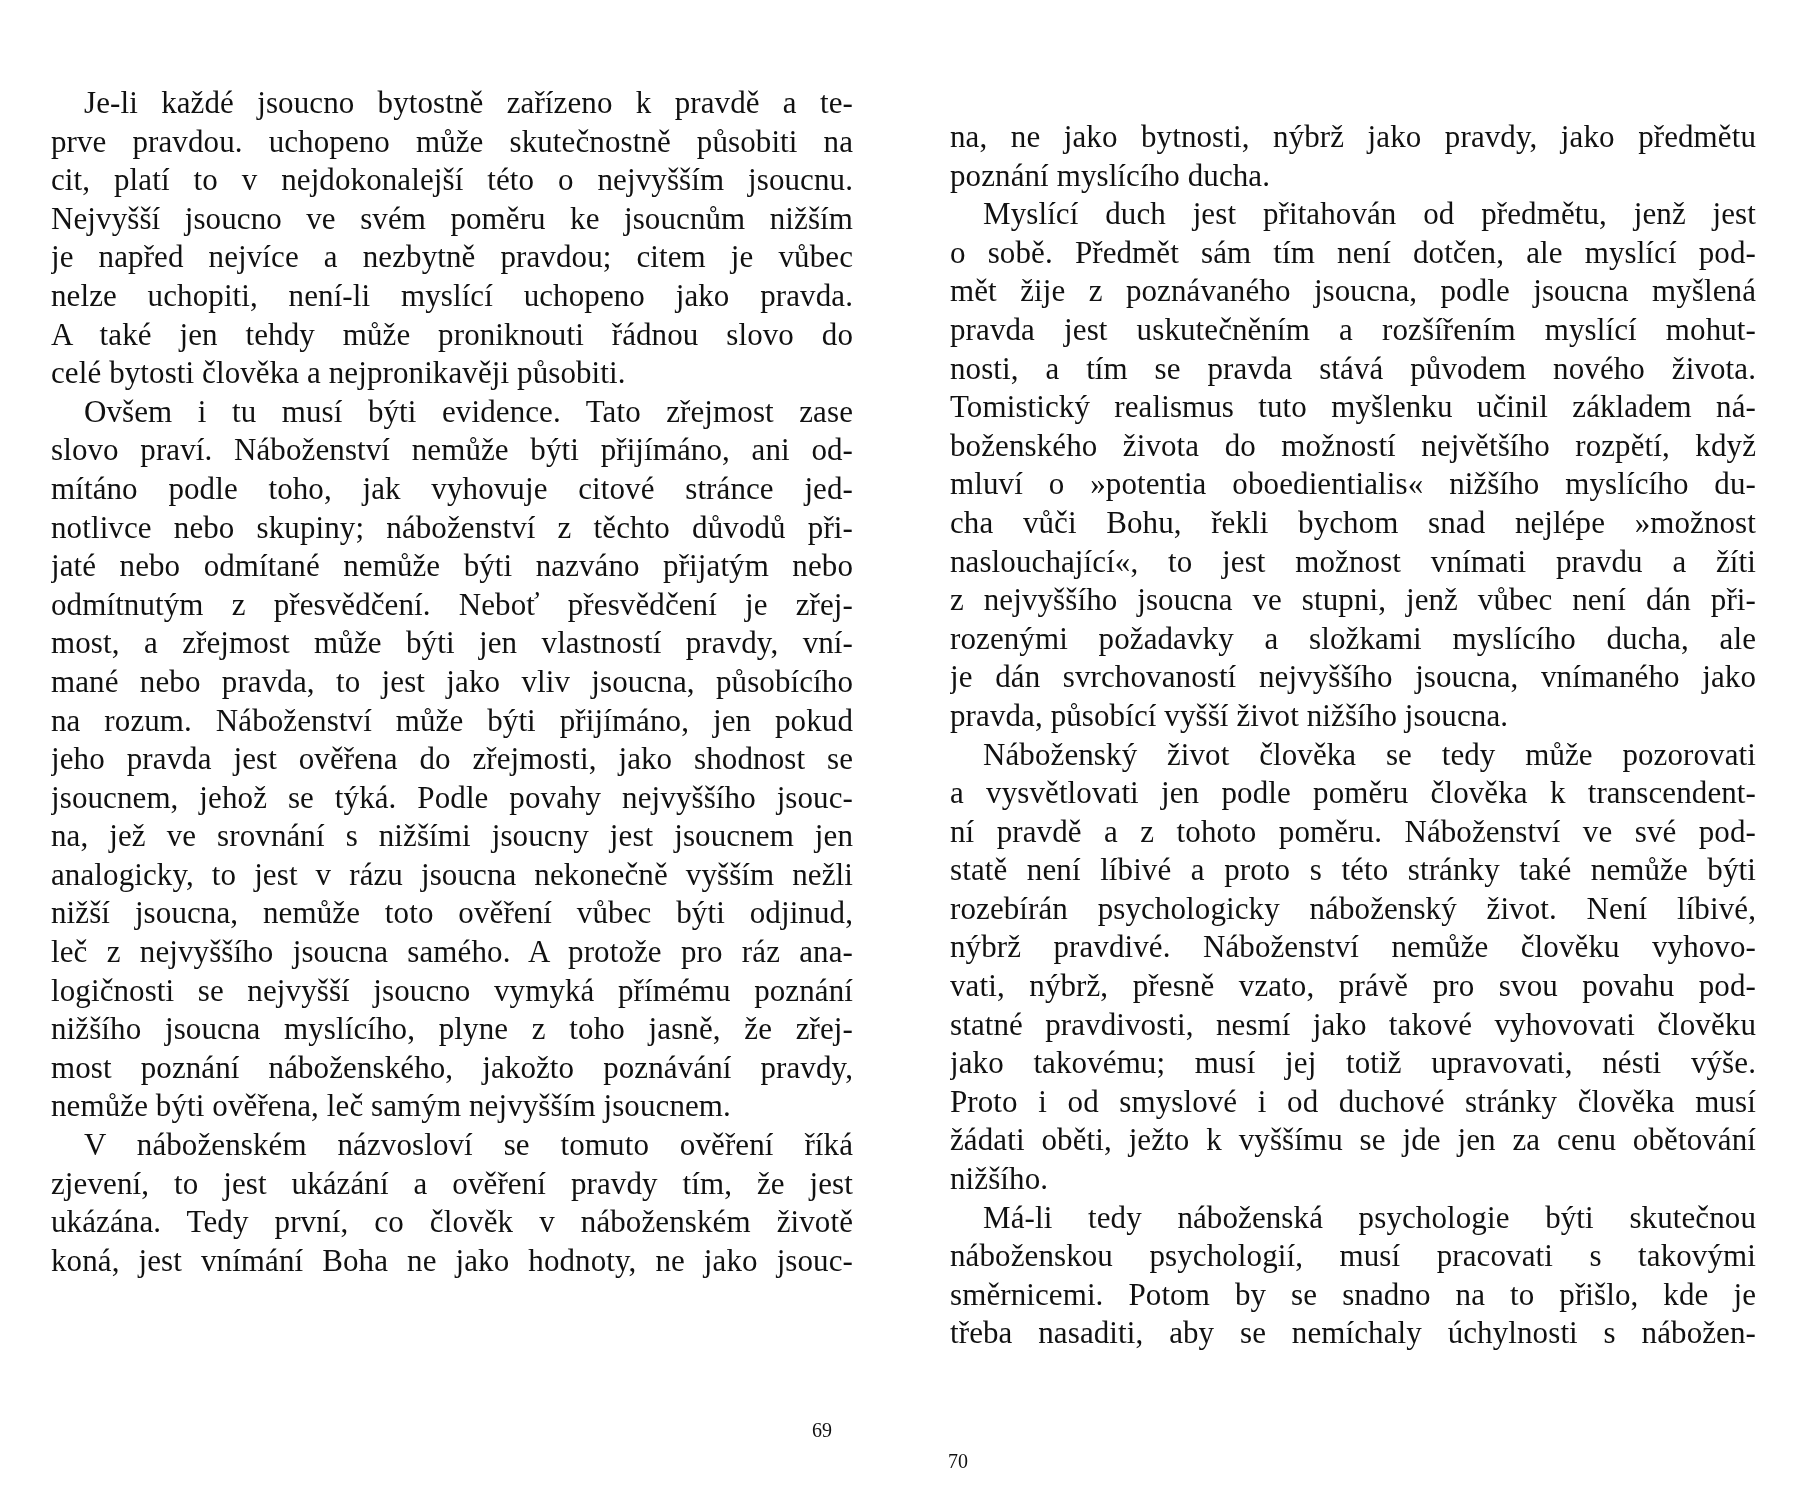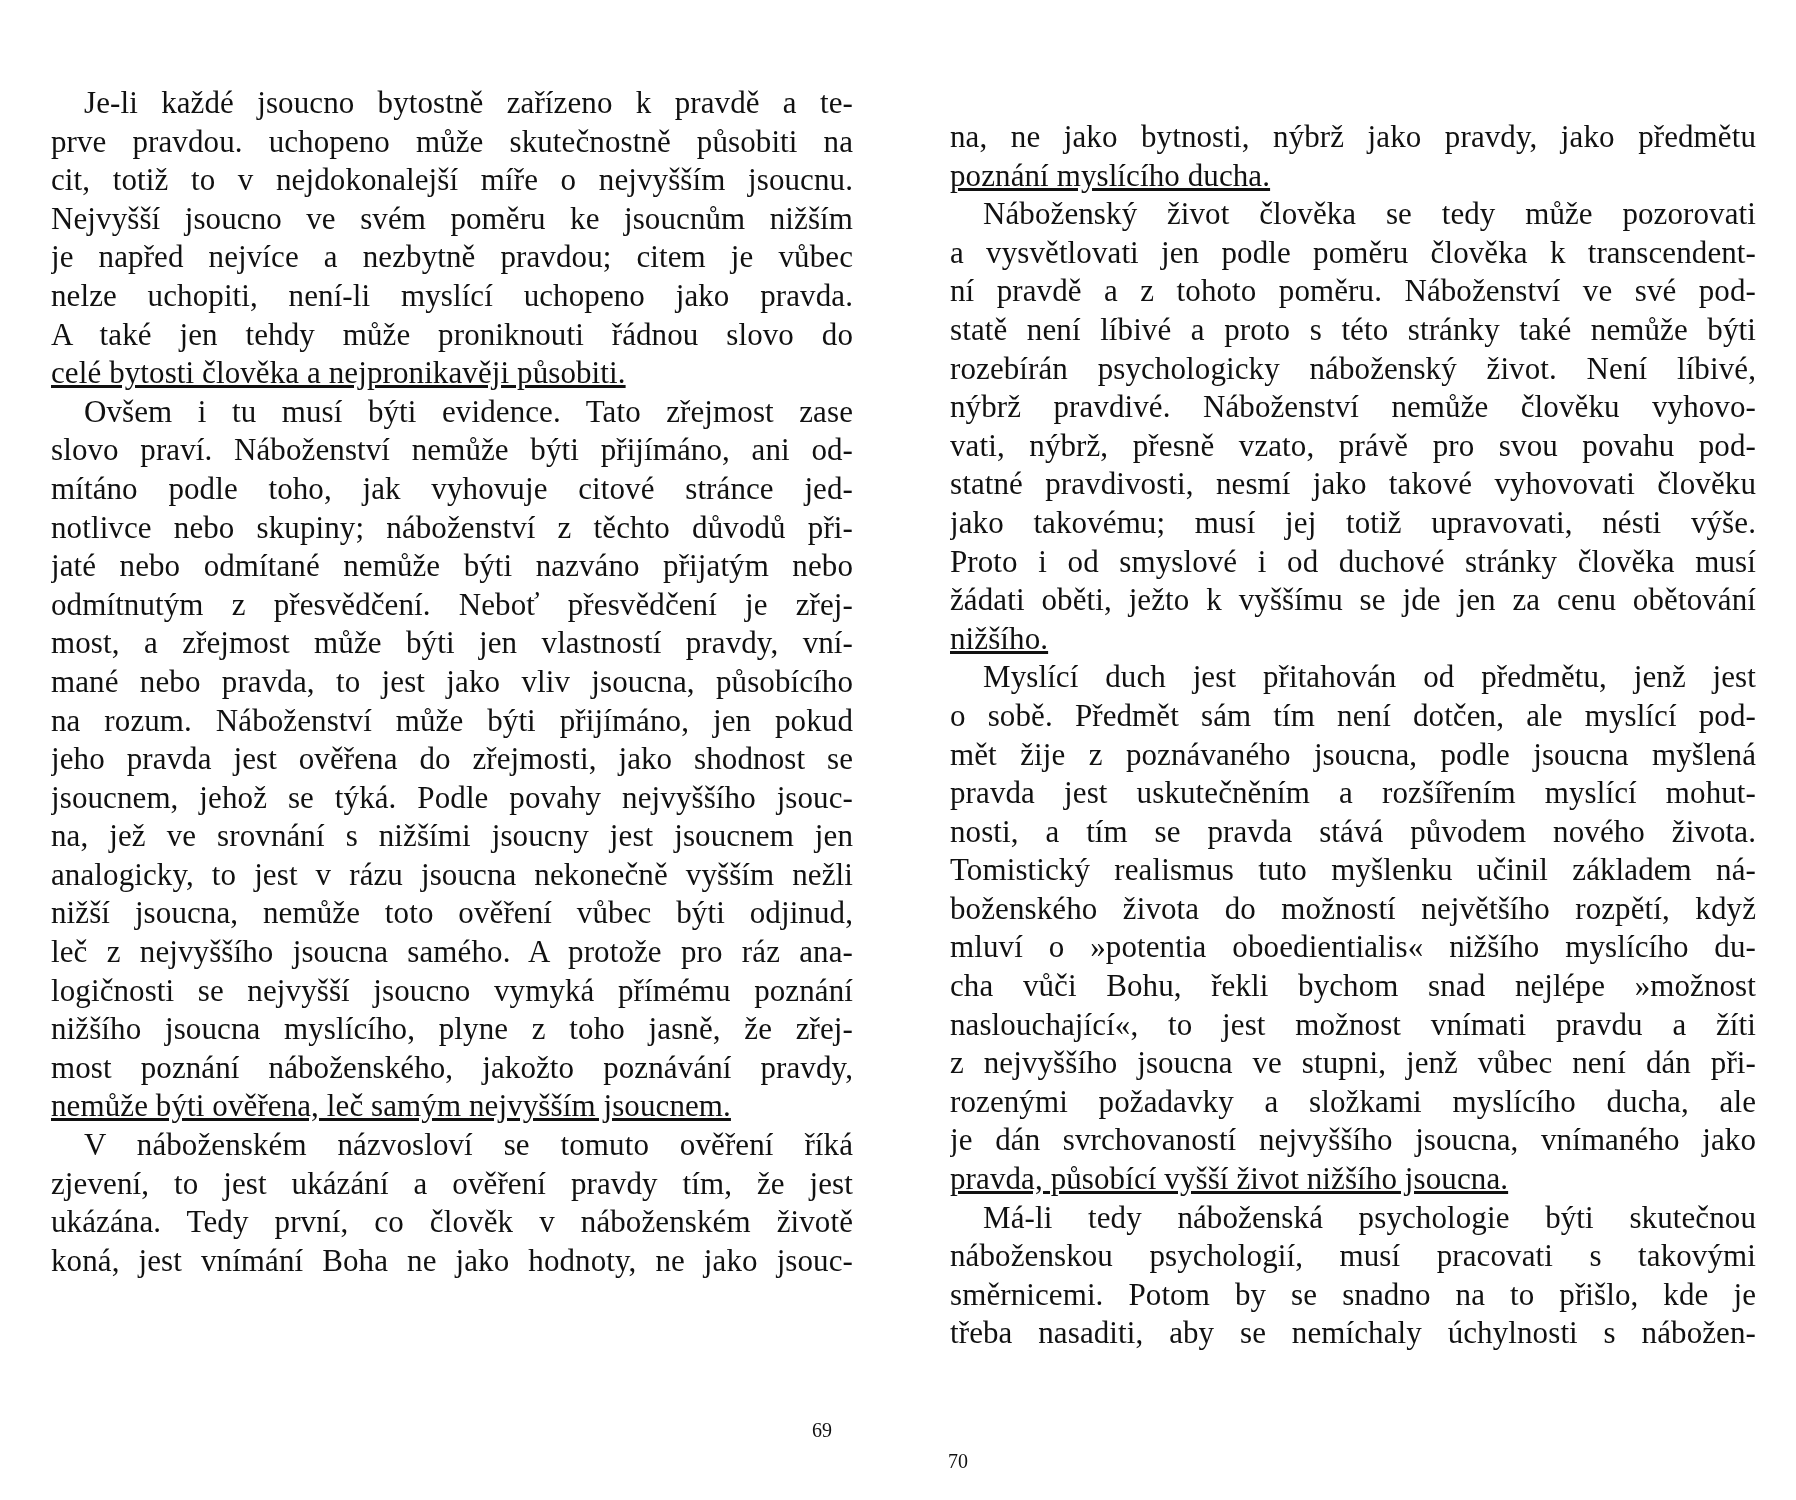--- a/index.html
+++ b/index.html
@@ -50,21 +50,20 @@
       text-align: justify;
       text-align-last: justify;
       letter-spacing: 0.1px;
       overflow: hidden;
     }
     .line.indent {
       padding-left: 33px;
     }
     .line.last {
       text-align-last: left;
-      text-decoration: underline;
     }
     .page-number {
       position: absolute;
       font-size: 20px;
       line-height: 30px;
     }
     .page-left .page-number {
       left: 812px;
       top: 1415px;
     }
@@ -76,21 +75,21 @@
   </style>
 </head>
 <body>
 
 <div class="page page-left">
   <div class="text-block">
 
     <div class="paragraph">
       <span class="line indent">Je-li každé jsoucno bytostně zařízeno k pravdě a te-</span>
       <span class="line">prve pravdou. uchopeno může skutečnostně působiti na</span>
-      <span class="line">cit, totiž to v nejdokonalejší míře o nejvyšším jsoucnu.</span>
+      <span class="line">cit, platí to v nejdokonalejší této o nejvyšším jsoucnu.</span>
       <span class="line">Nejvyšší jsoucno ve svém poměru ke jsoucnům nižším</span>
       <span class="line">je napřed nejvíce a nezbytně pravdou; citem je vůbec</span>
       <span class="line">nelze uchopiti, není-li myslící uchopeno jako pravda.</span>
       <span class="line">A také jen tehdy může proniknouti řádnou slovo do</span>
       <span class="line last">celé bytosti člověka a nejpronikavěji působiti.</span>
     </div>
 
     <div class="paragraph">
       <span class="line indent">Ovšem i tu musí býti evidence. Tato zřejmost zase</span>
       <span class="line">slovo praví. Náboženství nemůže býti přijímáno, ani od-</span>
@@ -125,52 +124,52 @@
 
 <div class="page page-right">
   <div class="text-block">
 
     <div class="paragraph">
       <span class="line">na, ne jako bytnosti, nýbrž jako pravdy, jako předmětu</span>
       <span class="line last">poznání myslícího ducha.</span>
     </div>
 
     <div class="paragraph">
-      <span class="line indent">Náboženský život člověka se tedy může pozorovati</span>
-      <span class="line">a vysvětlovati jen podle poměru člověka k transcendent-</span>
-      <span class="line">ní pravdě a z tohoto poměru. Náboženství ve své pod-</span>
-      <span class="line">statě není líbivé a proto s této stránky také nemůže býti</span>
-      <span class="line">rozebírán psychologicky náboženský život. Není líbivé,</span>
-      <span class="line">nýbrž pravdivé. Náboženství nemůže člověku vyhovo-</span>
-      <span class="line">vati, nýbrž, přesně vzato, právě pro svou povahu pod-</span>
-      <span class="line">statné pravdivosti, nesmí jako takové vyhovovati člověku</span>
-      <span class="line">jako takovému; musí jej totiž upravovati, nésti výše.</span>
-      <span class="line">Proto i od smyslové i od duchové stránky člověka musí</span>
-      <span class="line">žádati oběti, ježto k vyššímu se jde jen za cenu obětování</span>
-      <span class="line last">nižšího.</span>
-    </div>
-
-    <div class="paragraph">
       <span class="line indent">Myslící duch jest přitahován od předmětu, jenž jest</span>
       <span class="line">o sobě. Předmět sám tím není dotčen, ale myslící pod-</span>
       <span class="line">mět žije z poznávaného jsoucna, podle jsoucna myšlená</span>
       <span class="line">pravda jest uskutečněním a rozšířením myslící mohut-</span>
       <span class="line">nosti, a tím se pravda stává původem nového života.</span>
       <span class="line">Tomistický realismus tuto myšlenku učinil základem ná-</span>
       <span class="line">boženského života do možností největšího rozpětí, když</span>
       <span class="line">mluví o »potentia oboedientialis« nižšího myslícího du-</span>
       <span class="line">cha vůči Bohu, řekli bychom snad nejlépe »možnost</span>
       <span class="line">naslouchající«, to jest možnost vnímati pravdu a žíti</span>
       <span class="line">z nejvyššího jsoucna ve stupni, jenž vůbec není dán při-</span>
       <span class="line">rozenými požadavky a složkami myslícího ducha, ale</span>
       <span class="line">je dán svrchovaností nejvyššího jsoucna, vnímaného jako</span>
       <span class="line last">pravda, působící vyšší život nižšího jsoucna.</span>
     </div>
 
     <div class="paragraph">
+      <span class="line indent">Náboženský život člověka se tedy může pozorovati</span>
+      <span class="line">a vysvětlovati jen podle poměru člověka k transcendent-</span>
+      <span class="line">ní pravdě a z tohoto poměru. Náboženství ve své pod-</span>
+      <span class="line">statě není líbivé a proto s této stránky také nemůže býti</span>
+      <span class="line">rozebírán psychologicky náboženský život. Není líbivé,</span>
+      <span class="line">nýbrž pravdivé. Náboženství nemůže člověku vyhovo-</span>
+      <span class="line">vati, nýbrž, přesně vzato, právě pro svou povahu pod-</span>
+      <span class="line">statné pravdivosti, nesmí jako takové vyhovovati člověku</span>
+      <span class="line">jako takovému; musí jej totiž upravovati, nésti výše.</span>
+      <span class="line">Proto i od smyslové i od duchové stránky člověka musí</span>
+      <span class="line">žádati oběti, ježto k vyššímu se jde jen za cenu obětování</span>
+      <span class="line last">nižšího.</span>
+    </div>
+
+    <div class="paragraph">
       <span class="line indent">Má-li tedy náboženská psychologie býti skutečnou</span>
       <span class="line">náboženskou psychologií, musí pracovati s takovými</span>
       <span class="line">směrnicemi. Potom by se snadno na to přišlo, kde je</span>
       <span class="line">třeba nasaditi, aby se nemíchaly úchylnosti s nábožen-</span>
     </div>
   </div>
   <div class="page-number">70</div>
 </div>
 
 </body></html>

